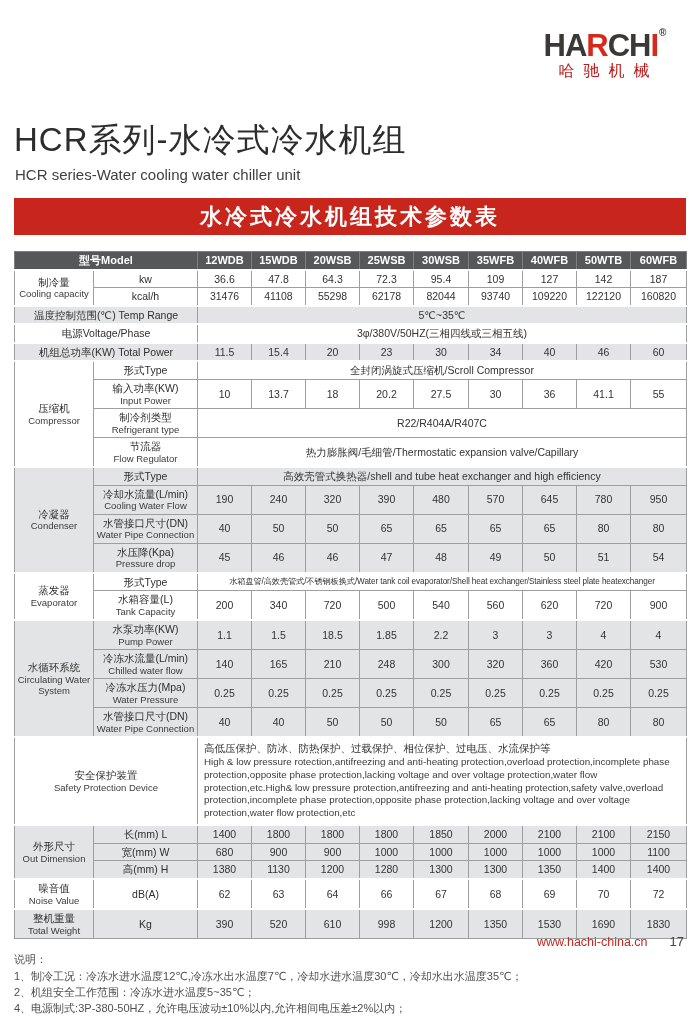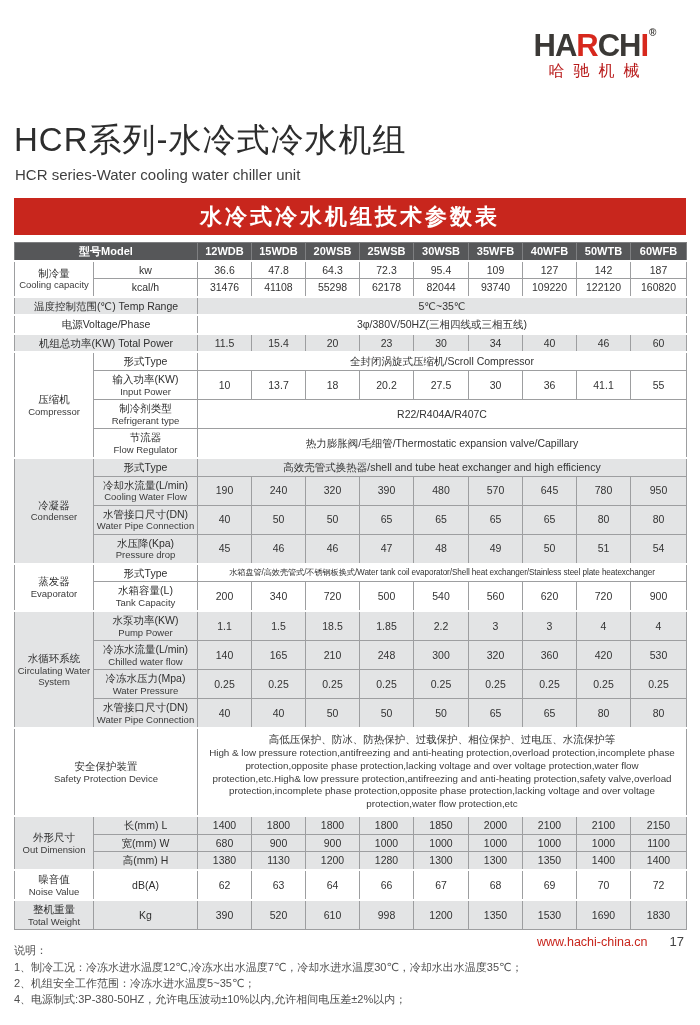--- a/index.html
+++ b/index.html
@@ -4,55 +4,55 @@
 <style>
   * { margin:0; padding:0; box-sizing:border-box; }
   html,body { background:#fff; }
   .page {
     position:relative; width:700px; height:1025px; margin:0 auto;
     background:#fff; overflow:hidden;
     font-family:"Liberation Sans","DejaVu Sans",sans-serif;
     color:#3a3a3a;
   }
   
-  .logo { position:absolute; top:30px; right:20px; width:172px; text-align:center; }
+  .logo { position:absolute; top:30px; right:10px; width:172px; text-align:center; }
   .brand { font-size:31px; font-weight:800; letter-spacing:-1px; color:#3b3936; line-height:1; white-space:nowrap; }
   .brand .red { color:#d7281d; }
   .brand sup { font-size:10px; font-weight:700; vertical-align:top; position:relative; top:-2px; left:1px; color:#3b3936; }
   .brand-sub { margin-top:0; font-size:16px; color:#b91c1c; letter-spacing:9px; padding-left:9px; }
   
   .title-zh { margin:118px 0 0 14px; font-size:33px; font-weight:500; color:#2d2d2d; letter-spacing:1px; }
   .title-en { margin:3px 0 0 15px; font-size:15px; color:#3f3f3f; }
   
   .banner {
     margin:15px 14px 0 14px; height:37px; background:#c8261d;
     color:#fff; font-size:22px; font-weight:700; letter-spacing:3px;
     display:flex; align-items:center; justify-content:center;
   }
   
   table.spec {
-    margin:7px 0 0 14px; width:672px; table-layout:fixed;
+    margin:16px 0 0 14px; width:672px; table-layout:fixed;
     border-collapse:collapse; font-size:10.5px; color:#333;padding-left:36px;
   }
   table.spec th, table.spec td {
     border:1px solid #9d9ea0; text-align:center; vertical-align:middle;
     padding:2px 1px; line-height:1.2; background:#fff; overflow:hidden;
   }
   table.spec th {
     background:#565759; color:#fff; font-weight:700; font-size:11px;
     border:1px solid #7e7f81; height:18px; padding:1px;
   }
   tr.shaded td { background:#e3e4e5; }
   tr.sec-start td, tr.sec-start th { border-top:2px solid #fff; }
   td.group-cell .zh, td.label-cell .zh { font-size:10.5px; color:#2f2f2f; }
   td.group-cell .en, td.label-cell .en { font-size:9.5px; color:#3b3b3b; }
   td.label-cell.span2 { font-size:11px; color:#2f2f2f; }
   td.merged { font-size:10.5px; }
   td.merged.small { font-size:8.2px; letter-spacing:-0.1px; }
-  td.merged.left { text-align:center; padding:4px 6px; }
+  td.merged.left { text-align:left; padding:4px 6px; }
   td.merged .m-zh { font-size:10.5px; margin-bottom:1px; }
   td.merged .m-en { font-size:9.8px; line-height:1.32; color:#3b3b3b; }
   td.value-cell { font-size:10.5px; }
   
   .notes { margin:13px 14px 0 14px; font-size:11px; color:#4f4f4f; line-height:1.45; }
   .notes .note-title { margin-bottom:1px; }
   
   .footer { position:absolute; right:16px; top:934px; display:flex; align-items:baseline; gap:22px; }
   .footer .url { color:#c8261d; font-size:12.5px; }
   .footer .pg { color:#444; font-size:13px; }

